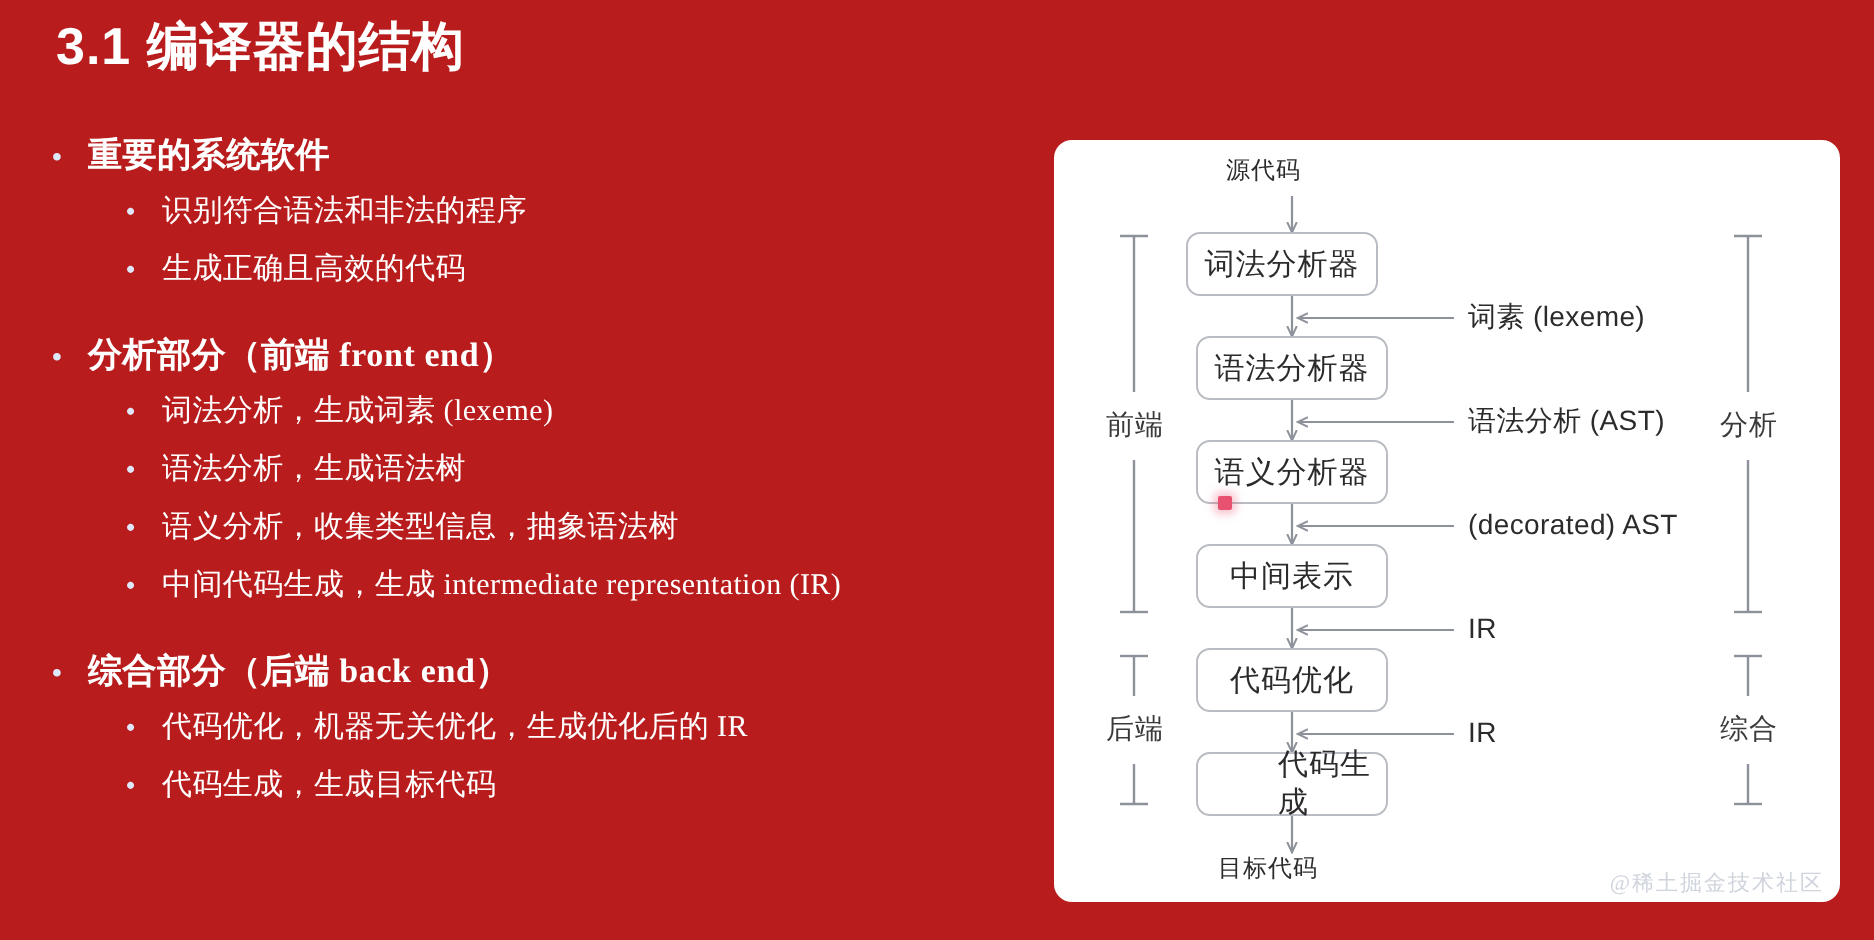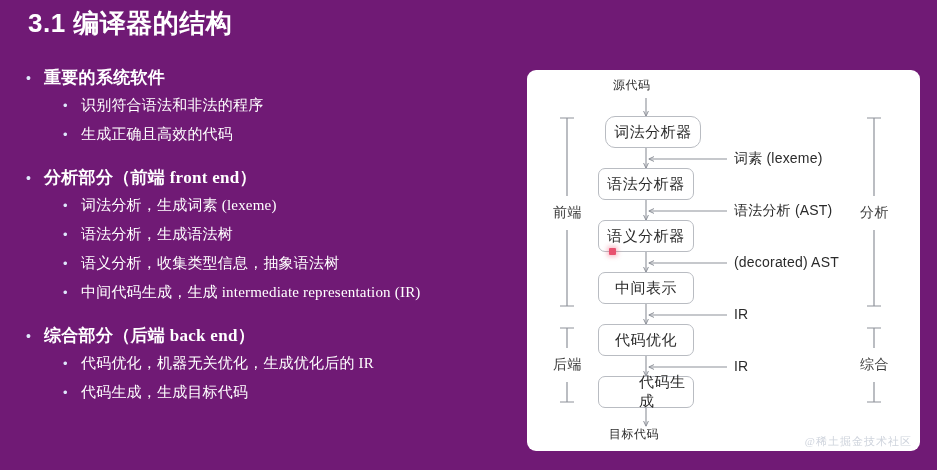--- a/index.html
+++ b/index.html
@@ -4,21 +4,21 @@
 <style>
   html, body {
     margin: 0;
     padding: 0;
     background: #ffffff;
   }
   #slide {
     position: relative;
     width: 937px;
     height: 470px;
-    background: #701a75;
+    background: #b91c1c;
     overflow: hidden;
     font-family: "Liberation Sans", "DejaVu Sans", sans-serif;
     color: #ffffff;
     -webkit-font-smoothing: antialiased;
   }
 
   
   #slide-title {
     position: absolute;
     left: 28px;
@@ -257,21 +257,21 @@
         <line x1="347" y1="258" x2="347" y2="278"></line>
         <line x1="340" y1="258" x2="354" y2="258"></line>
         <line x1="347" y1="312" x2="347" y2="332"></line>
         <line x1="340" y1="332" x2="354" y2="332"></line>
       </g>
     </svg>
 
     <div class="endpoint-label" style="left:86px; top:7px;">源代码</div>
     <div class="endpoint-label" style="left:82px; top:356px;">目标代码</div>
 
-    <div class="node-box" style="left:78px; top:46px;border-radius:10px;">词法分析器</div>
+    <div class="node-box" style="left:66px; top:46px;">词法分析器</div>
     <div class="node-box" style="left:71px; top:98px;">语法分析器</div>
     <div class="node-box" style="left:71px; top:150px;">语义分析器</div>
     <div class="node-box" style="left:71px; top:202px;">中间表示</div>
     <div class="node-box" style="left:71px; top:254px;">代码优化</div>
     <div class="node-box" style="left:71px; top:306px;padding-left:40px;">代码生成</div>
 
     <div class="edge-label" style="left:207px; top:80px;">词素 (lexeme)</div>
     <div class="edge-label" style="left:207px; top:132px;">语法分析 (AST)</div>
     <div class="edge-label" style="left:207px; top:184px;">(decorated) AST</div>
     <div class="edge-label" style="left:207px; top:236px;">IR</div>

